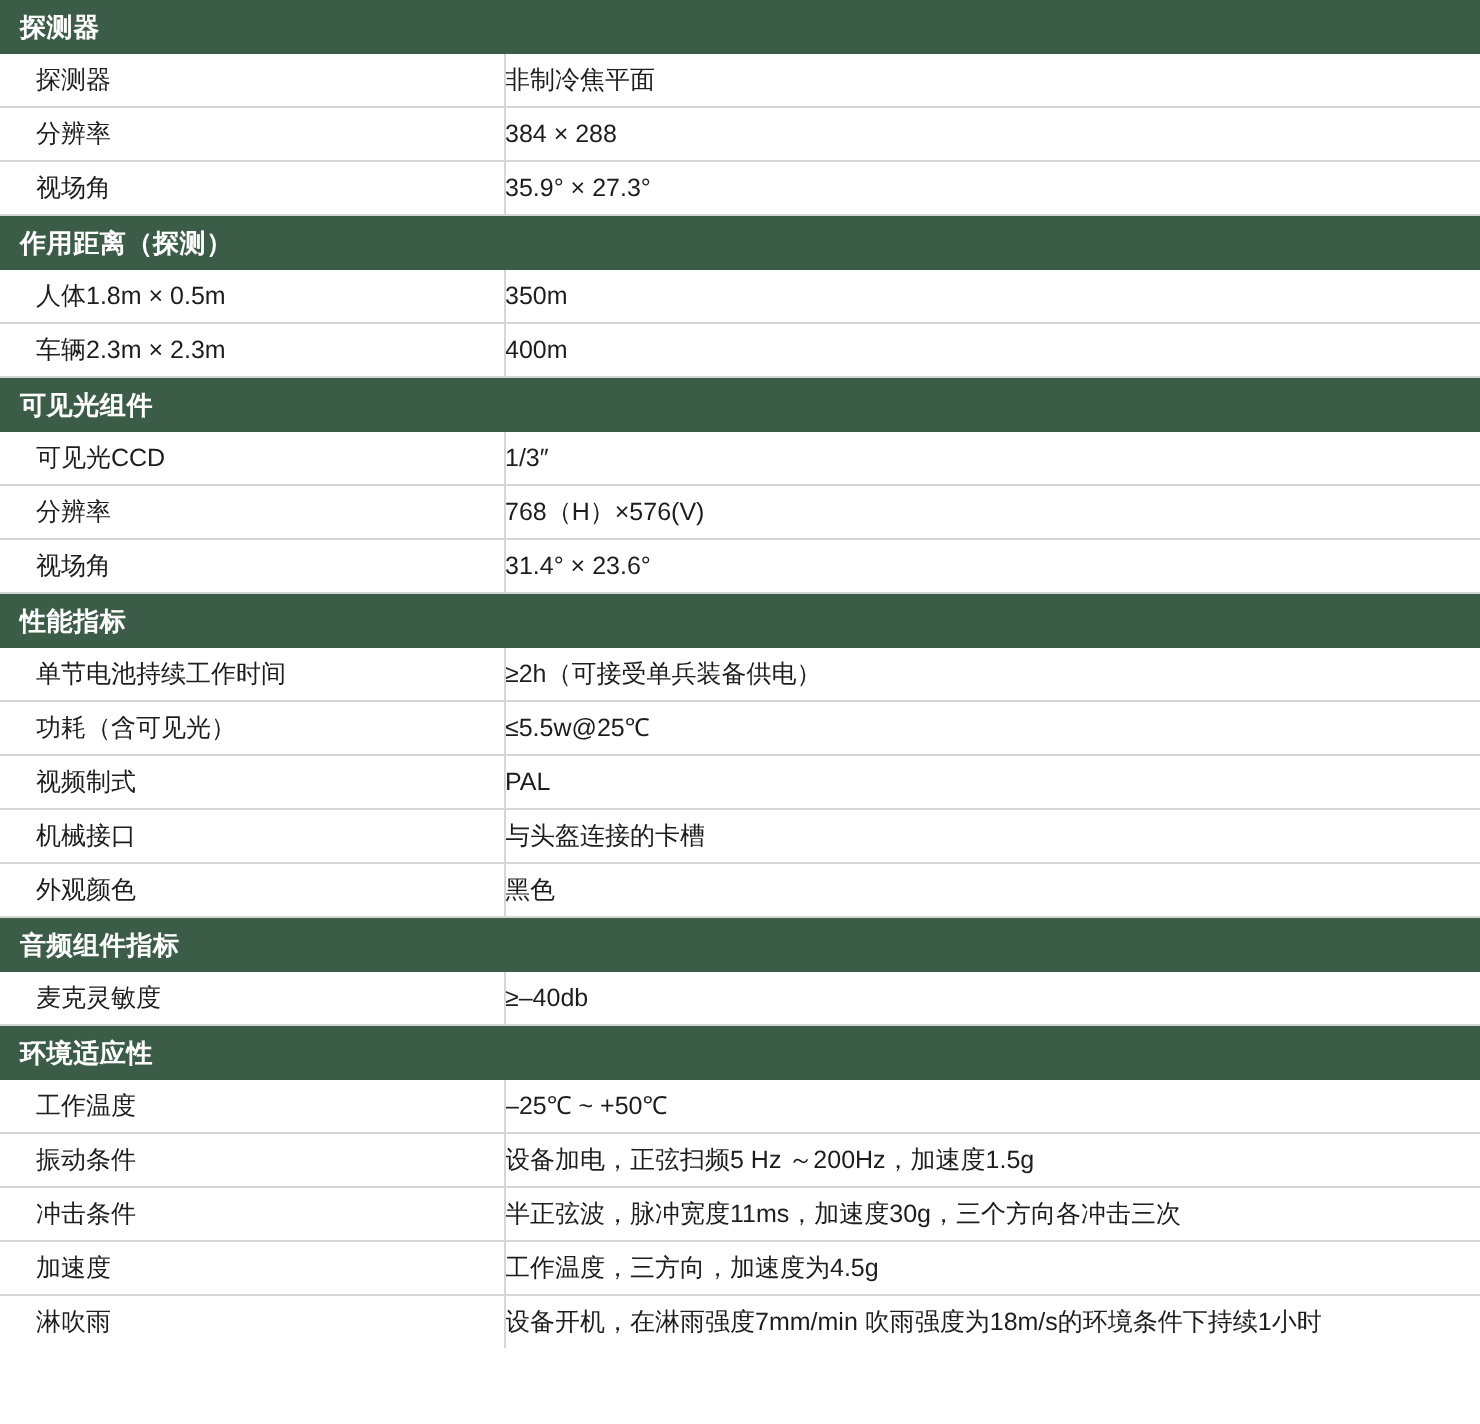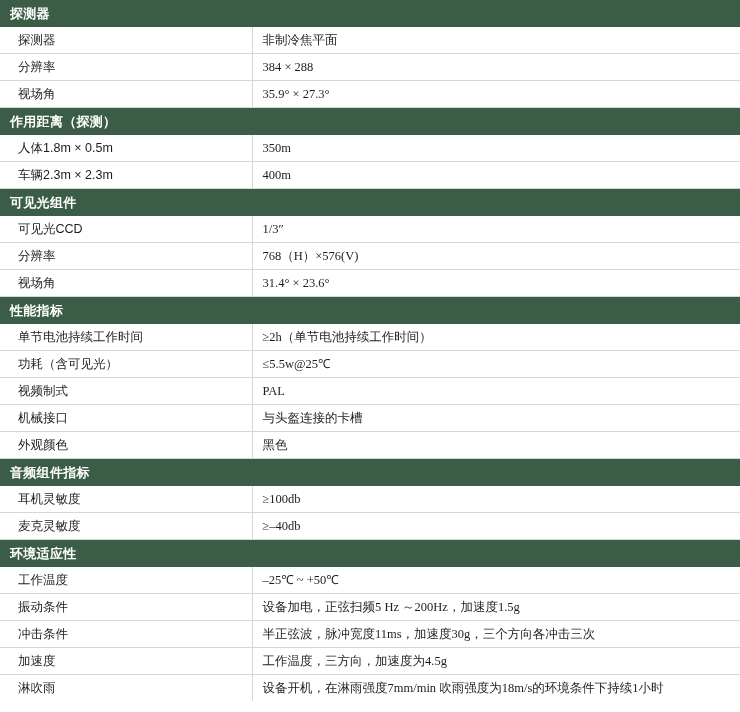--- a/index.html
+++ b/index.html
@@ -42,22 +42,20 @@
     background: #ffffff;
     color: #1d1d1d;
     white-space: nowrap;
     overflow: hidden;
   }
   tr.data-row td.label {
     padding-left: 18px;
     border-right: 1px solid #d6d6d6;
   }
   tr.data-row td.value {
-    padding-left: 10px;
-    font-family: Liberation Serif, serif;
   }
   tr.data-row:last-child td {
     border-bottom: none;
   }
 </style>
 </head>
 <body>
 
 <table class="spec-table">
   <colgroup>
@@ -104,44 +102,40 @@
       </tr>
       <tr class="data-row">
         <td class="label">视场角</td>
         <td class="value">31.4° × 23.6°</td>
       </tr>
       <tr class="section-row">
         <td colspan="2">性能指标</td>
       </tr>
       <tr class="data-row">
         <td class="label">单节电池持续工作时间</td>
-        <td class="value">≥2h（单节电池持续工作时间）</td>
+        <td class="value">≥2h（可接受单兵装备供电）</td>
       </tr>
       <tr class="data-row">
         <td class="label">功耗（含可见光）</td>
         <td class="value">≤5.5w@25℃</td>
       </tr>
       <tr class="data-row">
         <td class="label">视频制式</td>
         <td class="value">PAL</td>
       </tr>
       <tr class="data-row">
         <td class="label">机械接口</td>
         <td class="value">与头盔连接的卡槽</td>
       </tr>
       <tr class="data-row">
         <td class="label">外观颜色</td>
         <td class="value">黑色</td>
       </tr>
       <tr class="section-row">
         <td colspan="2">音频组件指标</td>
-      </tr>
-      <tr class="data-row">
-        <td class="label">耳机灵敏度</td>
-        <td class="value">≥100db</td>
       </tr>
       <tr class="data-row">
         <td class="label">麦克灵敏度</td>
         <td class="value">≥–40db</td>
       </tr>
       <tr class="section-row">
         <td colspan="2">环境适应性</td>
       </tr>
       <tr class="data-row">
         <td class="label">工作温度</td>

